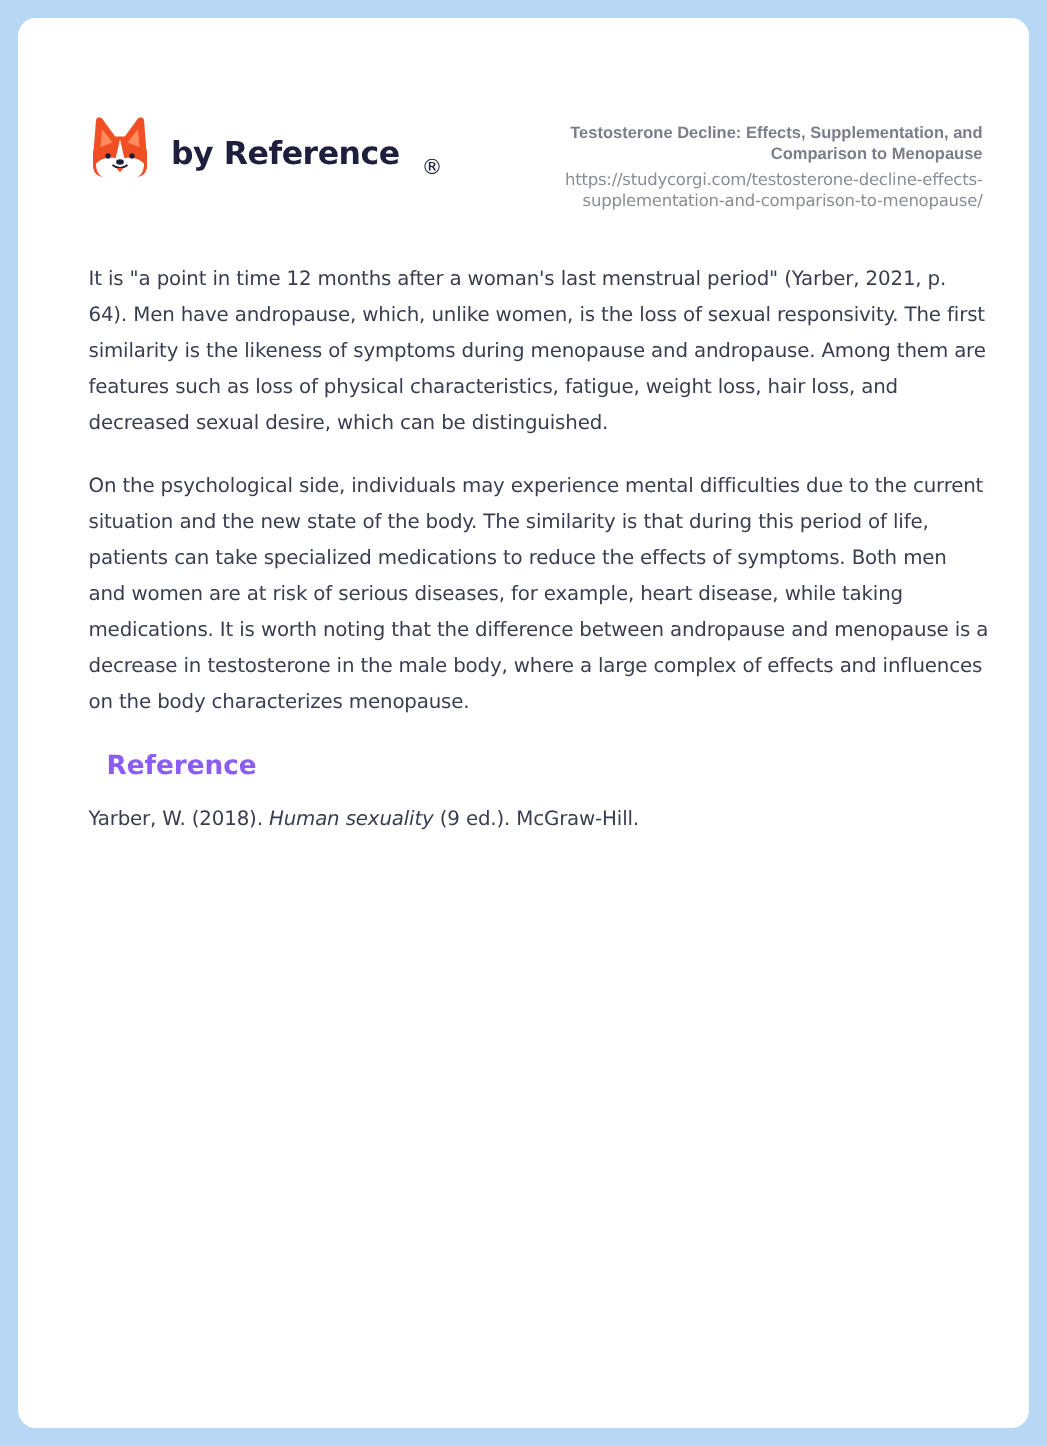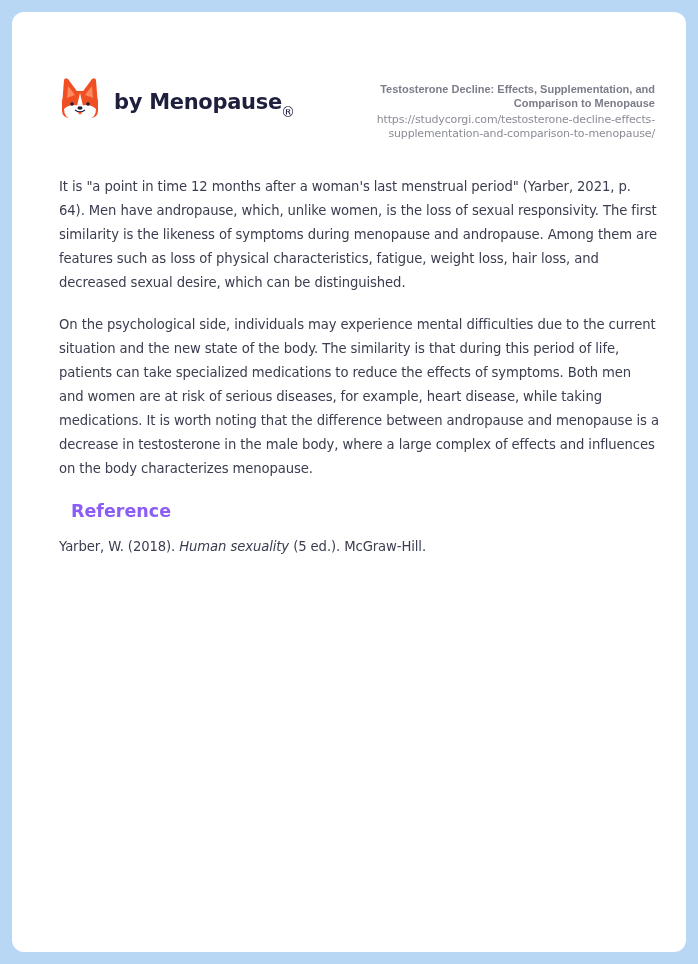--- a/index.html
+++ b/index.html
@@ -142,31 +142,31 @@
           <circle cx="12" cy="28" r="1.8" fill="#1d1f3d"></circle>
           <circle cx="28" cy="28" r="1.8" fill="#1d1f3d"></circle>
 
           <ellipse cx="20" cy="32" rx="2.6" ry="1.8" fill="#1d1f3d"></ellipse>
 
           <path d="M15 34 Q20 38 25 34" stroke="#1d1f3d" stroke-width="1.3" fill="none"></path>
 
           <path d="M18 36 Q20 41 22 36 Z" fill="#f04e23"></path>
         </svg>
       </span>
-      <span class="logo-text">by Menopause</span>
+      <span class="logo-text">by Reference</span>
       <span class="logo-reg">®</span>
     </div>
 
     <div class="meta">
       <div class="meta-title">Testosterone Decline: Effects, Supplementation, and Comparison to Menopause</div>
       <div class="meta-url">https://studycorgi.com/testosterone-decline-effects-supplementation-and-comparison-to-menopause/</div>
     </div>
   </div>
 
   <div class="content">
     <p class="para">It is "a point in time 12 months after a woman's last menstrual period" (Yarber, 2021, p. 64). Men have andropause, which, unlike women, is the loss of sexual responsivity. The first similarity is the likeness of symptoms during menopause and andropause. Among them are features such as loss of physical characteristics, fatigue, weight loss, hair loss, and decreased sexual desire, which can be distinguished.</p>
     <p class="para">On the psychological side, individuals may experience mental difficulties due to the current situation and the new state of the body. The similarity is that during this period of life, patients can take specialized medications to reduce the effects of symptoms. Both men and women are at risk of serious diseases, for example, heart disease, while taking medications. It is worth noting that the difference between andropause and menopause is a decrease in testosterone in the male body, where a large complex of effects and influences on the body characterizes menopause.</p>
 
     <h2 class="ref-heading">Reference</h2>
-    <p class="ref-entry"><span>Yarber, W. (2018). </span><em>Human sexuality</em><span> (5 ed.). McGraw-Hill.</span></p>
+    <p class="ref-entry"><span>Yarber, W. (2018). </span><em>Human sexuality</em><span> (9 ed.). McGraw-Hill.</span></p>
   </div>
 
 </div>
 
 </body></html>

